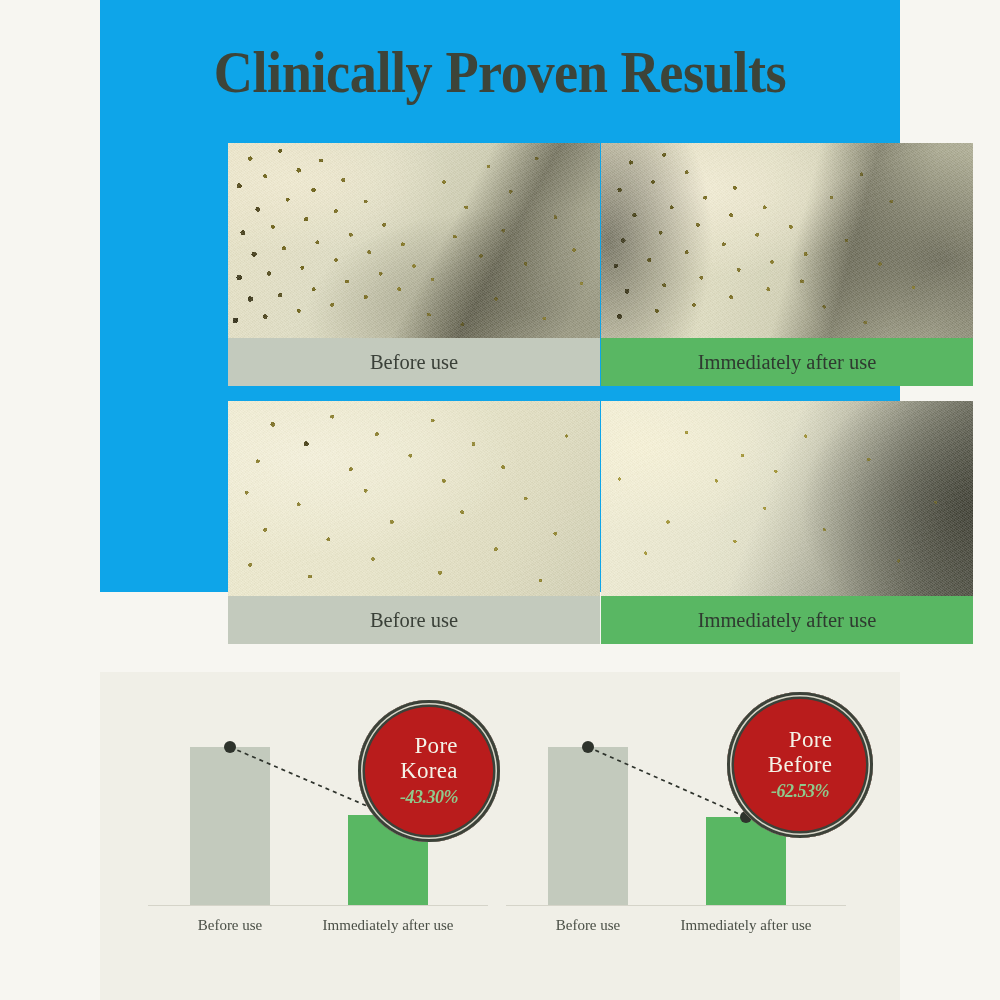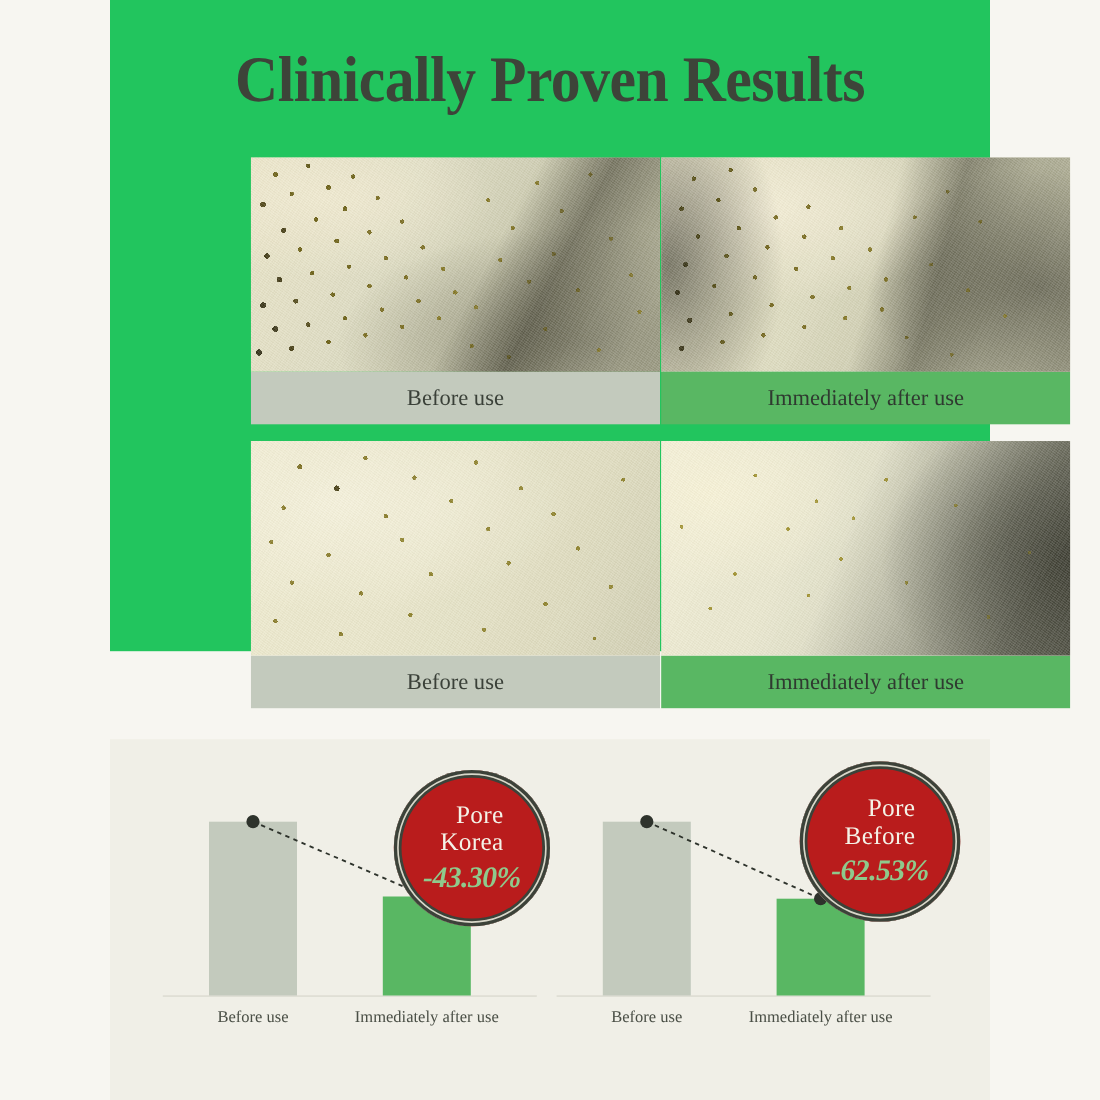--- a/index.html
+++ b/index.html
@@ -16,21 +16,21 @@
     font-family: "Liberation Serif", "DejaVu Serif", serif;
   }
 
   
   .card-white {
     position: absolute;
     left: 100px;
     top: 0;
     width: 800px;
     height: 592px;
-    background: #22c55e;
+    background: #0ea5e9;
   }
 
   .title {
     position: absolute;
     left: 0;
     top: 38px;
     width: 800px;
     text-align: center;
     font-family: "Liberation Serif", "DejaVu Serif", serif;
     font-weight: bold;
@@ -376,21 +376,21 @@
     font-size: 23px;
     line-height: 1.08;
     font-family: "Liberation Serif", "DejaVu Serif", serif;
     letter-spacing: 0.3px;
   }
   .badge .b-val {
     margin-top: 4px;
     color: #8fc98c;
     font-style: italic;
     font-weight: bold;
-    font-size: 27px;
+    font-size: 18px;
     font-family: "Liberation Serif", "DejaVu Serif", serif;
     letter-spacing: -0.5px;
   }
   .badge-area   { left: 358px; top: 700px; width: 142px; height: 142px; }
   .badge-volume { left: 727px; top: 692px; width: 146px; height: 146px; }
 
   .footnote {
     position: absolute;
     left: 100px;
     top: 953px;

